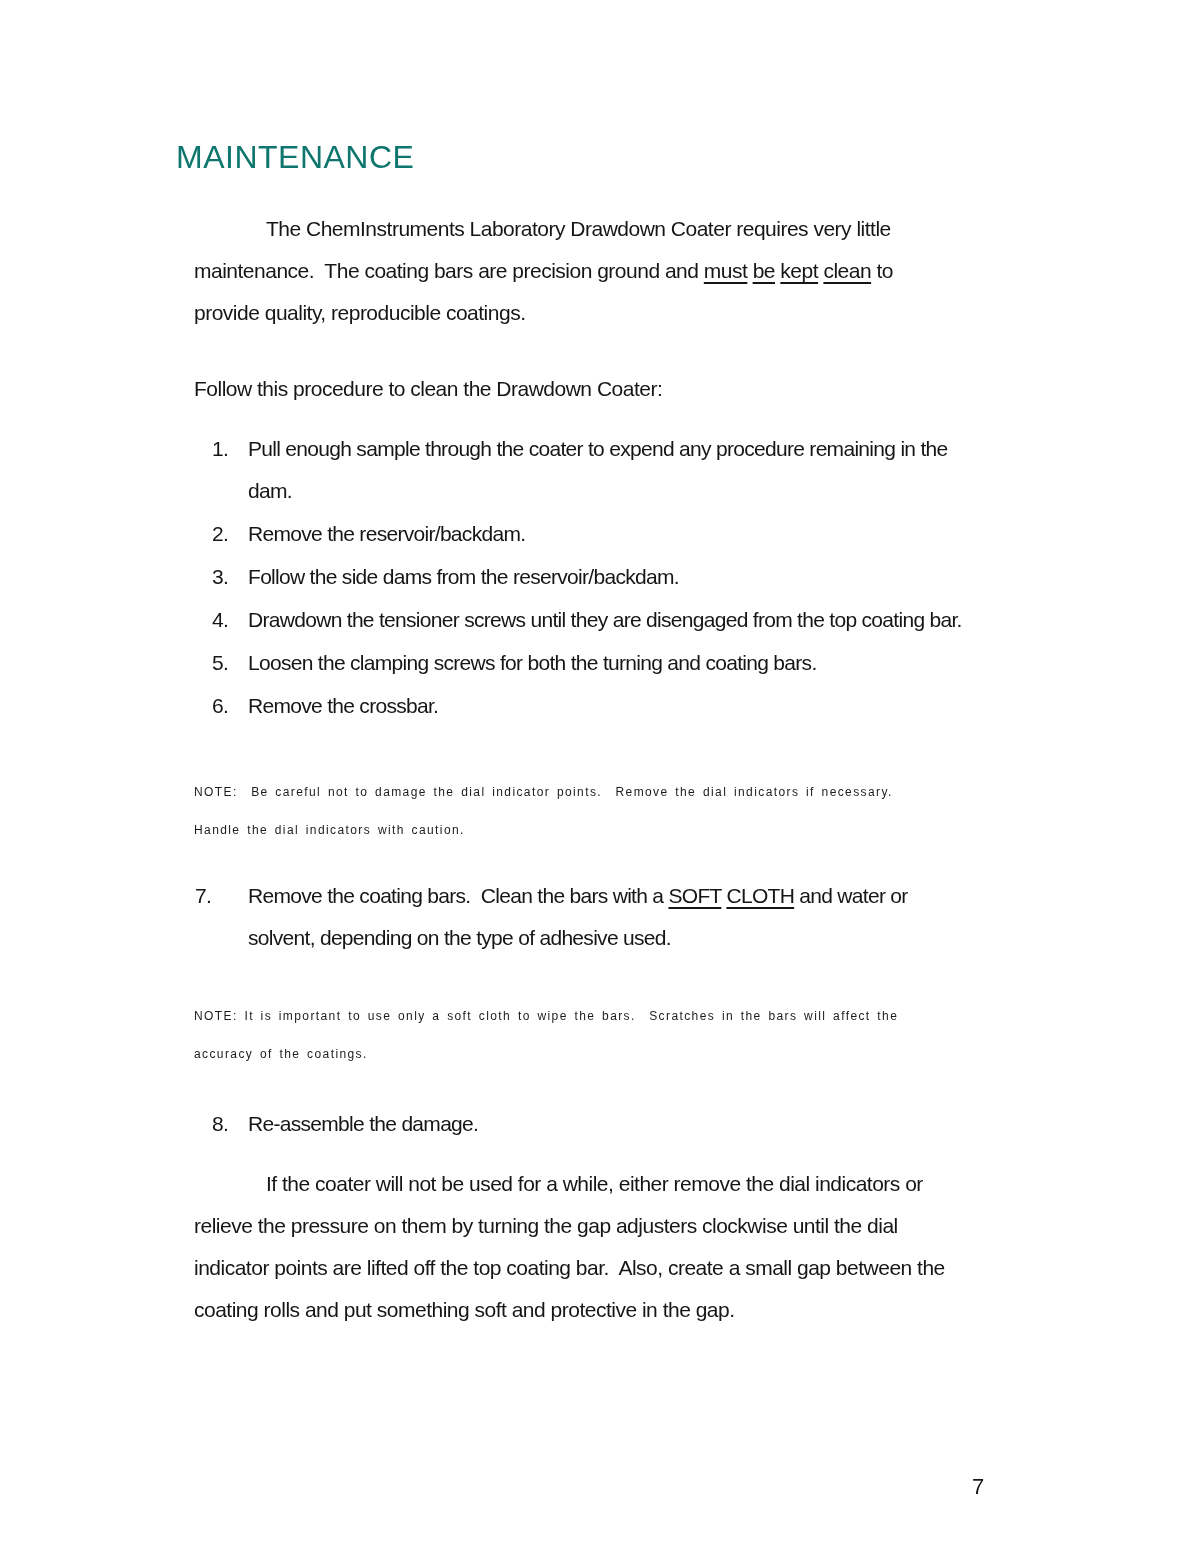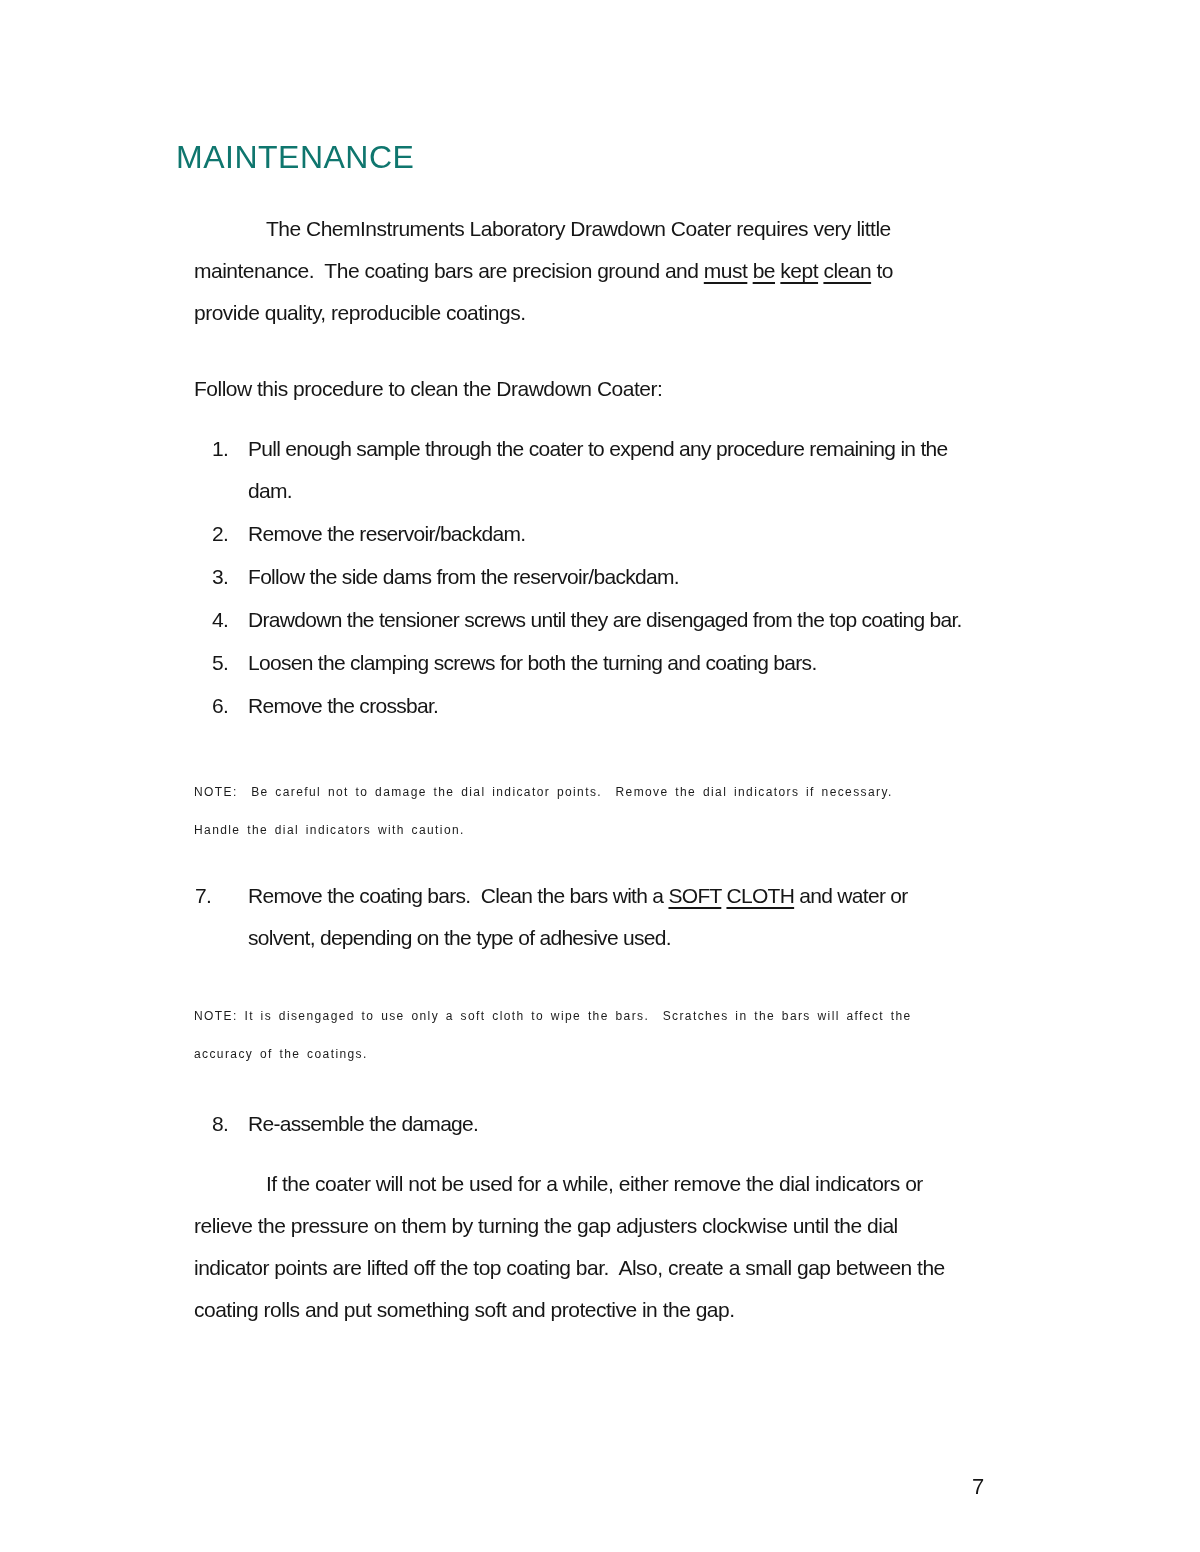--- a/index.html
+++ b/index.html
@@ -143,21 +143,21 @@
       </div>
     </div>
 
     <p class="note">NOTE:  Be careful not to damage the dial indicator points.  Remove the dial indicators if necessary.  Handle the dial indicators with caution.</p>
 
     <div class="li li7">
       <span class="num">7.</span>
       <span class="txt"><span>Remove the coating bars.  Clean the bars with a </span><span class="u">SOFT</span><span> </span><span class="u">CLOTH</span><span> and water or solvent, depending on the type of adhesive used.</span></span>
     </div>
 
-    <p class="note note2">NOTE: It is disengaged to use only a soft cloth to wipe the bars.  Scratches in the bars will affect the accuracy of the coatings.</p>
+    <p class="note note2">NOTE: It is important to use only a soft cloth to wipe the bars.  Scratches in the bars will affect the accuracy of the coatings.</p>
 
     <div class="li li8">
       <span class="num">8.</span>
       <span class="txt">Re-assemble the damage.</span>
     </div>
 
     <p class="body-text closing">If the coater will not be used for a while, either remove the dial indicators or relieve the pressure on them by turning the gap adjusters clockwise until the dial indicator points are lifted off the top coating bar.  Also, create a small gap between the coating rolls and put something soft and protective in the gap.</p>
 
   </div>
 

